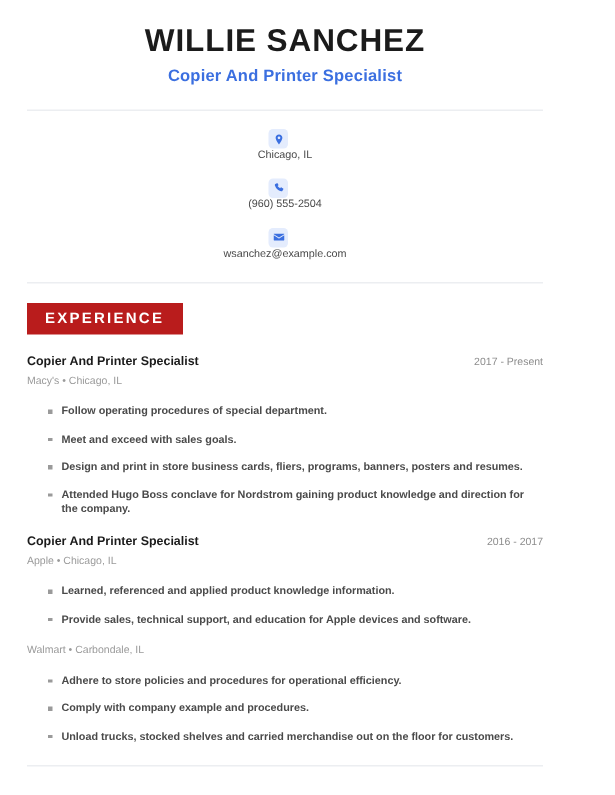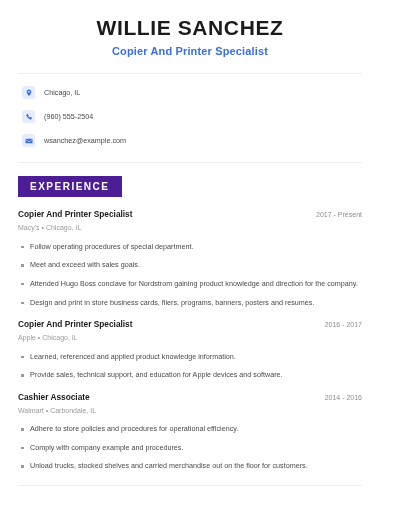--- a/index.html
+++ b/index.html
@@ -51,20 +51,21 @@
   }
 
   
   .contact-list {
     padding: 12px 4px 0 4px;
   }
   .contact-row {
     display: flex;
     align-items: center;
     margin-bottom: 11px;
+    flex-direction: column;
   }
   .contact-icon {
     width: 13px;
     height: 13px;
     border-radius: 3px;
     background: #e4ecfd;
     display: flex;
     align-items: center;
     justify-content: center;
     flex: none;
@@ -73,21 +74,21 @@
   .contact-icon svg { display: block; }
   .contact-text {
     font-size: 7.2px;
     color: #4a4a4a;
     line-height: 1.2;
   }
 
   
   .section-badge {
     display: inline-block;
-    background: #4c1d95;
+    background: #b91c1c;
     color: #ffffff;
     font-size: 10px;
     font-weight: bold;
     letter-spacing: 1.5px;
     padding: 5px 13px 5px 12px;
     line-height: 1.1;
   }
 
   .experience-section { padding-top: 13px; }
 
@@ -111,22 +112,23 @@
     white-space: nowrap;
   }
   .job-meta {
     font-size: 7px;
     color: #9a9a9a;
     margin-top: 4px;
     line-height: 1.2;
   }
   .bullets {
     list-style: none;
-    margin: 0;
+    margin: 11px;
     padding: 0;
+    font-weight: bold;
   }
   .bullets li {
     position: relative;
     padding-left: 12px;
     font-size: 7.2px;
     color: #4a4a4a;
     line-height: 1.2;
     margin-top: 10px;
   }
   .bullets li::before {
@@ -193,44 +195,40 @@
     
     <div class="job">
       <div class="job-head">
         <span class="job-title">Copier And Printer Specialist</span>
         <span class="job-dates">2017 - Present</span>
       </div>
       <div class="job-meta">Macy's • Chicago, IL</div>
       <ul class="bullets">
         <li>Follow operating procedures of special department.</li>
         <li>Meet and exceed with sales goals.</li>
+        <li>Design and print in store business cards, fliers, programs, banners, posters and resumes.</li>
         <li>Attended Hugo Boss conclave for Nordstrom gaining product knowledge and direction for the company.</li>
-        <li>Design and print in store business cards, fliers, programs, banners, posters and resumes.</li>
       </ul>
     </div>
 
     
     <div class="job">
       <div class="job-head">
         <span class="job-title">Copier And Printer Specialist</span>
         <span class="job-dates">2016 - 2017</span>
       </div>
       <div class="job-meta">Apple • Chicago, IL</div>
       <ul class="bullets">
         <li>Learned, referenced and applied product knowledge information.</li>
         <li>Provide sales, technical support, and education for Apple devices and software.</li>
       </ul>
     </div>
 
     
     <div class="job">
-      <div class="job-head">
-        <span class="job-title">Cashier Associate</span>
-        <span class="job-dates">2014 - 2016</span>
-      </div>
       <div class="job-meta">Walmart • Carbondale, IL</div>
       <ul class="bullets">
         <li>Adhere to store policies and procedures for operational efficiency.</li>
         <li>Comply with company example and procedures.</li>
         <li>Unload trucks, stocked shelves and carried merchandise out on the floor for customers.</li>
       </ul>
     </div>
   </div>
 
   <div class="divider" style="margin-top:14px;"></div>

